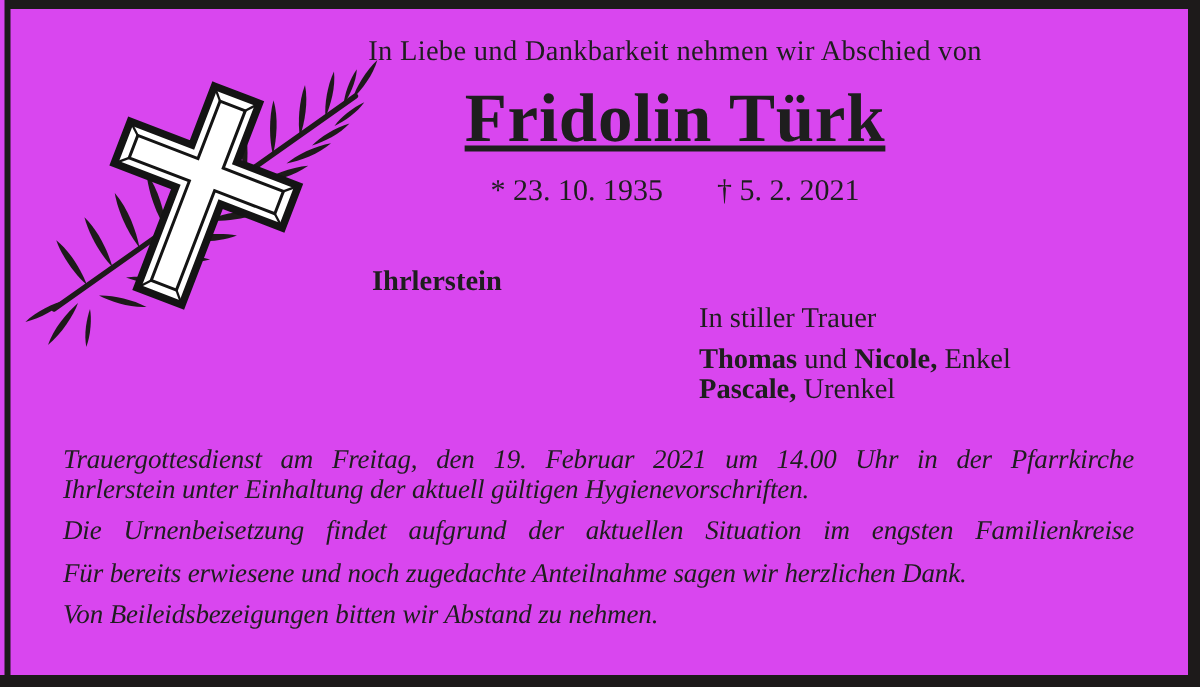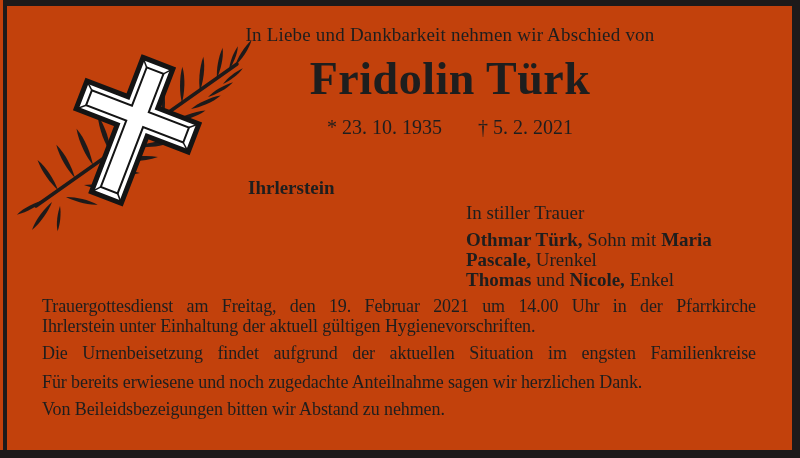--- a/index.html
+++ b/index.html
@@ -1,47 +1,47 @@
 <!DOCTYPE html>
 <html><head>
 <meta charset="utf-8">
 <style>
   * { margin:0; padding:0; box-sizing:border-box; }
   html,body { width:800px; height:458px; background:#ffffff; overflow:hidden; }
   body { font-family:"Liberation Serif","DejaVu Serif",serif; color:#1e1e1e; }
 
-  .sheet { position:relative; width:800px; height:458px; background:#c2410c; }
+  .sheet { position:relative; width:800px; height:458px; background:#d946ef; }
 
   
   .bar { position:absolute; background:#1d1a1a; }
   .bar-top    { left:4px; right:8px; top:0; height:6px; }
   .bar-right  { right:0; top:0; bottom:0; width:8px; }
   .bar-bottom { left:0; right:0; bottom:0; height:8px; }
   .bar-left   { left:3px; top:0; bottom:8px; width:4px; }
 
   
   .art { position:absolute; left:30px; top:52px; width:222px; height:162px; }
   .art svg { overflow:visible; }
 
   
   .header { position:absolute; left:120px; top:24px; width:660px; text-align:center; }
   .intro      { font-size:19px; line-height:1.2; letter-spacing:.2px; }
   .salutation { margin-top:9px; font-size:21px; font-weight:bold; }
-  .deceased   { margin-top:6px; font-size:46px; font-weight:bold; line-height:1.15; letter-spacing:.5px; }
+  .deceased   { margin-top:6px; font-size:46px; font-weight:bold; line-height:1.15; letter-spacing:.5px;text-decoration:underline; }
   .dates      { margin-top:10px; font-size:20px; font-weight:normal; }
   .dates span { display:inline-block; margin:0 18px; }
 
   .place { position:absolute; left:248px; top:177px; font-size:19px; font-weight:bold; }
 
   .mourning { position:absolute; left:466px; top:203px; width:280px; font-size:19px; line-height:20px; }
   .mourning .m-header { margin-bottom:7px; }
   .b { font-weight:bold; }
 
   .paras { position:absolute; left:42px; top:296px; width:714px; font-size:18px; line-height:20px; letter-spacing:-0.1px; }
-  .paras p { margin:0 0 7px 0; }
+  .paras p { margin:0 0 7px 0;font-style:italic; }
   .paras p.gap { margin-bottom:9px; }
   .jl { text-align:justify; text-align-last:justify; }
 </style>
 </head>
 <body>
 
 <div class="sheet">
 
   <div class="bar bar-top"></div>
   <div class="bar bar-right"></div>
@@ -109,33 +109,28 @@
     <div class="dates">
       <span>* 23. 10. 1935</span><span>† 5. 2. 2021</span>
     </div>
   </div>
 
   <div class="place">Ihrlerstein</div>
 
   <div class="mourning">
     <div class="m-header">In stiller Trauer</div>
     <div>
-      <span class="b">Othmar Türk,</span>
-      <span>Sohn mit</span>
-      <span class="b">Maria</span>
+      <span class="b">Thomas</span>
+      <span>und</span>
+      <span class="b">Nicole,</span>
+      <span>Enkel</span>
     </div>
     <div>
       <span class="b">Pascale,</span>
       <span>Urenkel</span>
-    </div>
-    <div>
-      <span class="b">Thomas</span>
-      <span>und</span>
-      <span class="b">Nicole,</span>
-      <span>Enkel</span>
     </div>
   </div>
 
   <div class="paras">
     <p>
       <span class="jl" style="display:block">Trauergottesdienst am Freitag, den 19. Februar 2021 um 14.00 Uhr in der Pfarrkirche</span>
       <span style="display:block">Ihrlerstein unter Einhaltung der aktuell gültigen Hygienevorschriften.</span>
     </p>
     <p class="gap">
       <span class="jl" style="display:block">Die Urnenbeisetzung findet aufgrund der aktuellen Situation im engsten Familienkreise</span>

